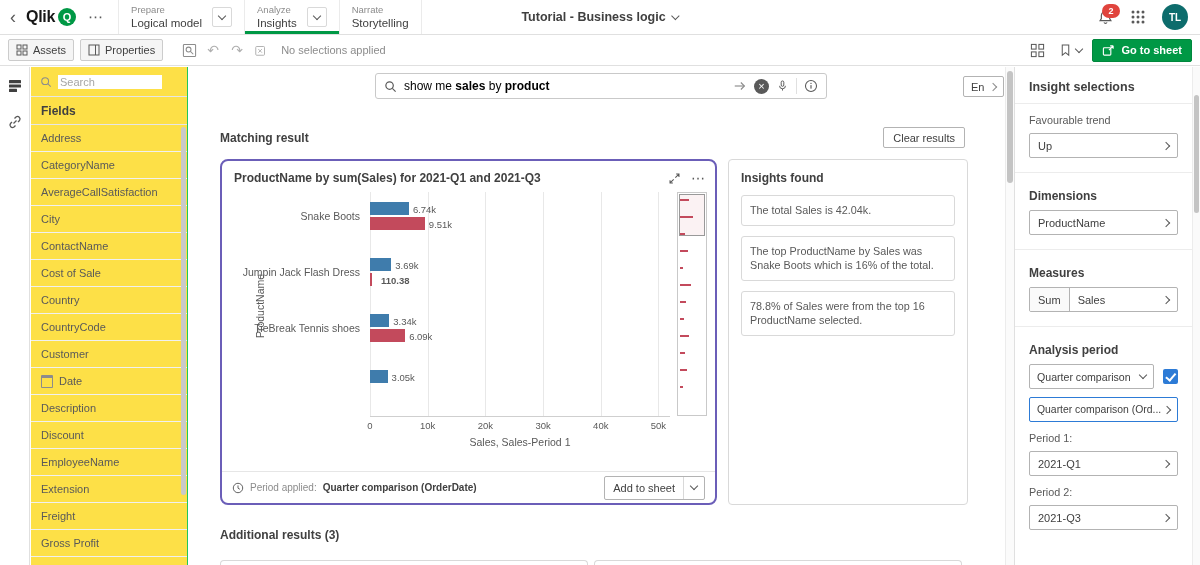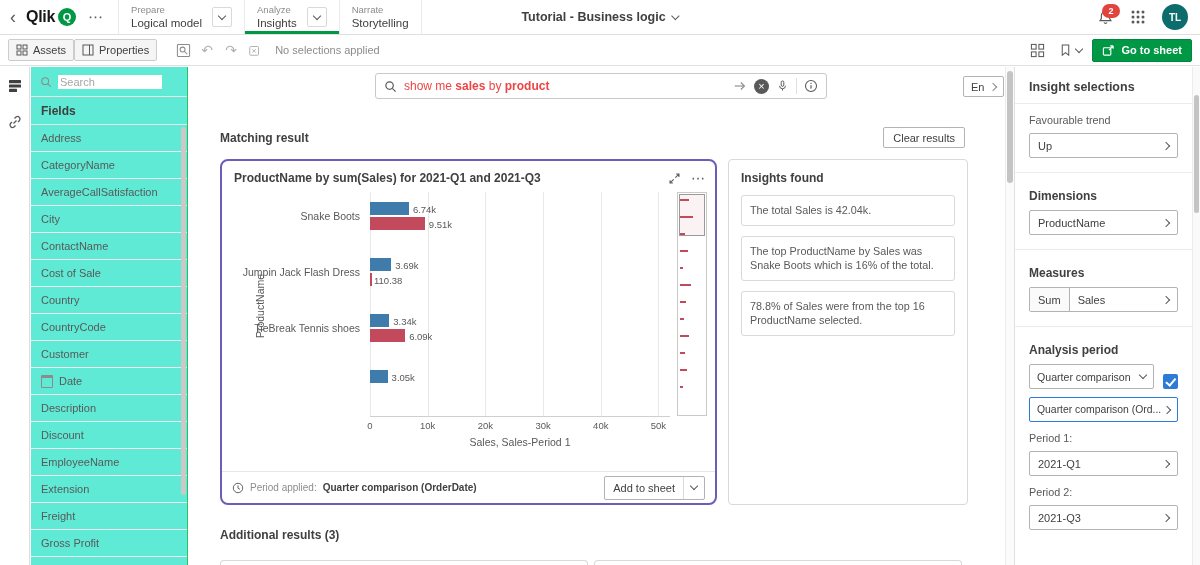--- a/index.html
+++ b/index.html
@@ -45,36 +45,36 @@
   .glyph-icon{font-size:14px;color:#b0b0b0;line-height:1}
   .sel-status{font-size:11px;color:#8c8c8c;margin-left:8px}
   .toolbar-right{margin-left:auto;display:flex;align-items:center;gap:10px}
   .go-sheet{display:flex;align-items:center;gap:6px;height:23px;padding:0 9px;background:#009845;border:1px solid #00873d;
             border-radius:2px;color:#fff;font-size:11px;font-weight:600;cursor:pointer}
 
   
   .iconstrip{position:absolute;top:67px;left:0;width:30px;bottom:0;border-right:1px solid #e0e0e0;background:#fff;
              display:flex;flex-direction:column;align-items:center;padding-top:8px;gap:14px;box-sizing:border-box}
   .strip-icon{width:22px;height:22px;display:flex;align-items:center;justify-content:center;cursor:pointer}
-  .fields{position:absolute;top:67px;left:31px;width:156px;bottom:0;border-right:6px solid #22c55e;background:#5eead4;overflow:hidden}
+  .fields{position:absolute;top:67px;left:31px;width:156px;bottom:0;border-right:6px solid #22c55e;background:#fde047;overflow:hidden}
   .f-search{height:29px;border-bottom:1px solid #e6e6e6;display:flex;align-items:center;gap:6px;padding:0 9px}
   .f-search input{border:none;outline:none;font-size:11px;width:100px;font-family:inherit;color:#404040}
   .f-search input::placeholder{color:#a6a6a6}
   .f-head{height:27px;border-bottom:1px solid #e6e6e6;display:flex;align-items:center;padding:0 10px;
           font-size:12px;font-weight:700;color:#404040}
   .field-row{height:27px;border-bottom:1px solid #f0f0f0;display:flex;align-items:center;gap:6px;padding:0 10px;
              font-size:11px;color:#595959;cursor:pointer;box-sizing:border-box}
   .cal-icon{width:10px;height:9px;border:1px solid #8c8c8c;border-top:3px solid #8c8c8c;border-radius:1px;display:inline-block}
   .f-scroll{position:absolute;right:1px;top:60px;width:5px;height:368px;background:#c9c9c9;border-radius:3px}
 
   
   .main{position:absolute;top:67px;left:188px;width:817px;bottom:0;background:#fff;overflow:hidden}
   .search-bar{position:absolute;left:187px;top:6px;width:452px;height:26px;border:1px solid #c9c9c9;border-radius:3px;
               display:flex;align-items:center;padding:0 8px;gap:7px;box-sizing:border-box;background:#fff}
-  .query{flex:1;font-size:12px;color:#ef4444;white-space:nowrap;overflow:hidden}
+  .query{flex:1;font-size:12px;color:#000000;white-space:nowrap;overflow:hidden}
   .clear-circle{width:15px;height:15px;border-radius:50%;background:#595959;color:#fff;font-size:11px;line-height:14px;
                 text-align:center;cursor:pointer}
   .sb-sep{width:1px;height:16px;background:#e0e0e0}
   .lang-btn{position:absolute;left:775px;top:9px;height:21px;border:1px solid #b3b3b3;border-radius:2px;background:#fff;
             display:flex;align-items:center;gap:6px;padding:0 7px;font-size:11px;color:#404040;cursor:pointer}
   .match-row{position:absolute;left:32px;top:60px;width:745px;display:flex;align-items:center;justify-content:space-between}
   .sec-head{font-size:12px;font-weight:700;color:#404040}
   .clear-results{height:21px;border:1px solid #b3b3b3;border-radius:2px;background:#fff;padding:0 9px;font-size:11px;
                  color:#404040;display:flex;align-items:center;cursor:pointer}
 
@@ -124,21 +124,21 @@
   .p-label{font-size:10.8px;color:#595959;margin-top:10px}
   .p-head{font-size:12px;font-weight:700;color:#404040;margin-top:16px}
   .p-select{margin-top:7px;height:23px;border:1px solid #b3b3b3;border-radius:2px;background:#fff;display:flex;
             align-items:center;justify-content:space-between;padding:0 8px;font-size:11px;color:#404040;cursor:pointer}
   .p-div{height:1px;background:#ececec;margin:14px -14px 0 -14px}
   .measure-row{margin-top:7px;height:23px;border:1px solid #b3b3b3;border-radius:2px;display:flex;align-items:center;
                font-size:11px;color:#404040;cursor:pointer;overflow:hidden}
   .measure-agg{padding:0 8px;border-right:1px solid #b3b3b3;background:#fafafa;height:100%;display:flex;align-items:center}
   .measure-name{flex:1;padding:0 8px}
   .measure-row .chev{margin-right:8px}
-  .period-row{margin-top:7px;display:flex;align-items:flex-end;gap:9px}
+  .period-row{margin-top:7px;display:flex;align-items:center;gap:9px}
   .period-dd{flex:1;height:23px;border:1px solid #b3b3b3;border-radius:2px;display:flex;align-items:center;
              justify-content:space-between;padding:0 7px;font-size:10.6px;color:#404040;cursor:pointer;background:#fff}
   .checkbox{width:15px;height:15px;background:#2d7bd6;border-radius:2px;position:relative;cursor:pointer;flex:none}
   .checkbox::after{content:"";position:absolute;left:4.6px;top:1.6px;width:3.6px;height:7.5px;border-right:2px solid #fff;
                    border-bottom:2px solid #fff;transform:rotate(40deg)}
   .p-combo{margin-top:8px;height:23px;border:1.5px solid #2d7bd6;border-radius:2px;background:#fff;display:flex;
            align-items:center;justify-content:space-between;padding:0 7px;font-size:10.4px;color:#404040;cursor:pointer}
   .right-sb{position:absolute;top:67px;left:1192px;width:8px;bottom:0;background:#fafafa;border-left:1px solid #ececec}
   .right-sb .thumb{position:absolute;left:1px;top:28px;width:5px;height:118px;background:#c4c4c4;border-radius:3px}
 </style>
@@ -206,21 +206,21 @@
             <circle cx="8" cy="13" r="1.5"></circle>
             <circle cx="13" cy="13" r="1.5"></circle>
           </g>
       </svg>
     </span>
     <span class="avatar">TL</span>
   </div>
 </header>
 
 <div class="toolbar">
-  <button class="btn-light" style="margin-right:0">
+  <button class="btn-light" style="margin-right:6px">
     <svg width="12" height="12" viewBox="0 0 12 12">
       <g fill="none" stroke="#595959">
           <rect x="1" y="1" width="4" height="4"></rect>
           <rect x="7" y="1" width="4" height="4"></rect>
       <rect x="1" y="7" width="4" height="4"></rect>
           <rect x="7" y="7" width="4" height="4"></rect>
         </g>
     </svg>
     <span>Assets</span>
   </button>
@@ -441,21 +441,21 @@
             <div class="gridline" style="left: 288.462px;"></div>
           </div>
         <div>
             <div class="bar" style="top: 10px; width: 38.8846px; background: rgb(63, 124, 172);"></div>
             <span class="bar-val" style="top: 11.5px; left: 42.8846px;">6.74k</span>
             <div class="bar" style="top: 25px; width: 54.8654px; background: rgb(195, 74, 92);"></div>
             <span class="bar-val" style="top: 26.5px; left: 58.8654px;">9.51k</span>
             <div class="bar" style="top: 66px; width: 21.2885px; background: rgb(63, 124, 172);"></div>
             <span class="bar-val" style="top: 67.5px; left: 25.2885px;">3.69k</span>
             <div class="bar" style="top: 81px; width: 1.5px; background: rgb(195, 74, 92);"></div>
-            <span class="bar-val" style="top: 82.5px; left: 4px;">110.38</span>
+            <span class="bar-val" style="top: 82.5px; left: 11px; font-weight: bold;">110.38</span>
             <div class="bar" style="top: 122px; width: 19.2692px; background: rgb(63, 124, 172);"></div>
             <span class="bar-val" style="top: 123.5px; left: 23.2692px;">3.34k</span>
             <div class="bar" style="top: 137px; width: 35.1346px; background: rgb(195, 74, 92);"></div>
             <span class="bar-val" style="top: 138.5px; left: 39.1346px;">6.09k</span>
             <div class="bar" style="top: 178px; width: 17.5962px; background: rgb(63, 124, 172);"></div>
             <span class="bar-val" style="top: 179.5px; left: 21.5962px;">3.05k</span>
           </div>
       </div>
       <div class="xticks">
           <span class="tick" style="left: 0px;">0</span>

